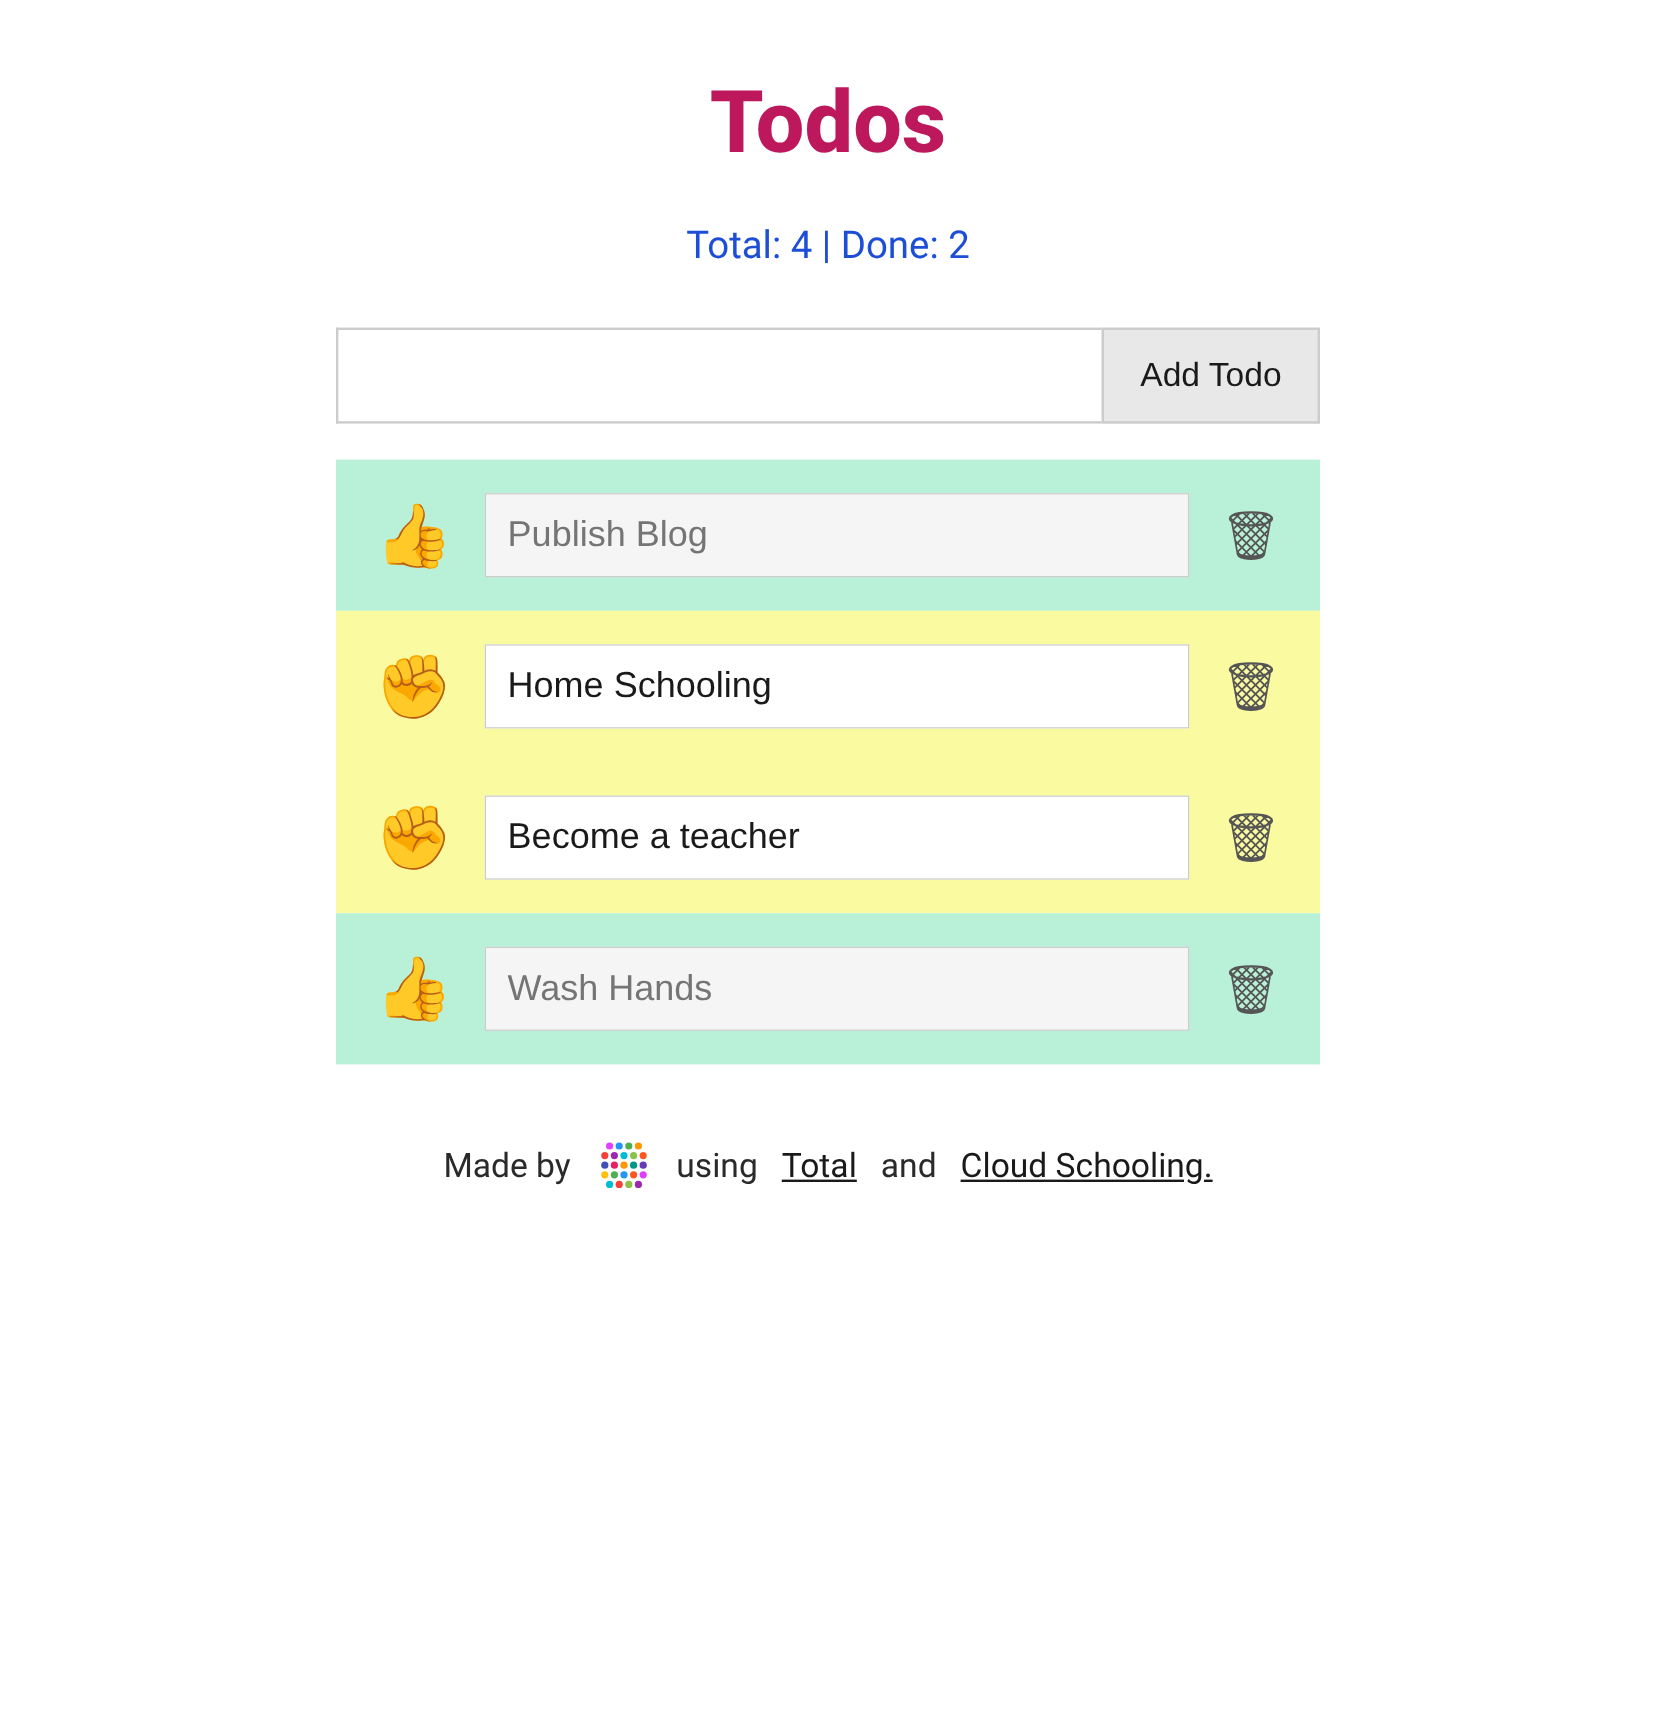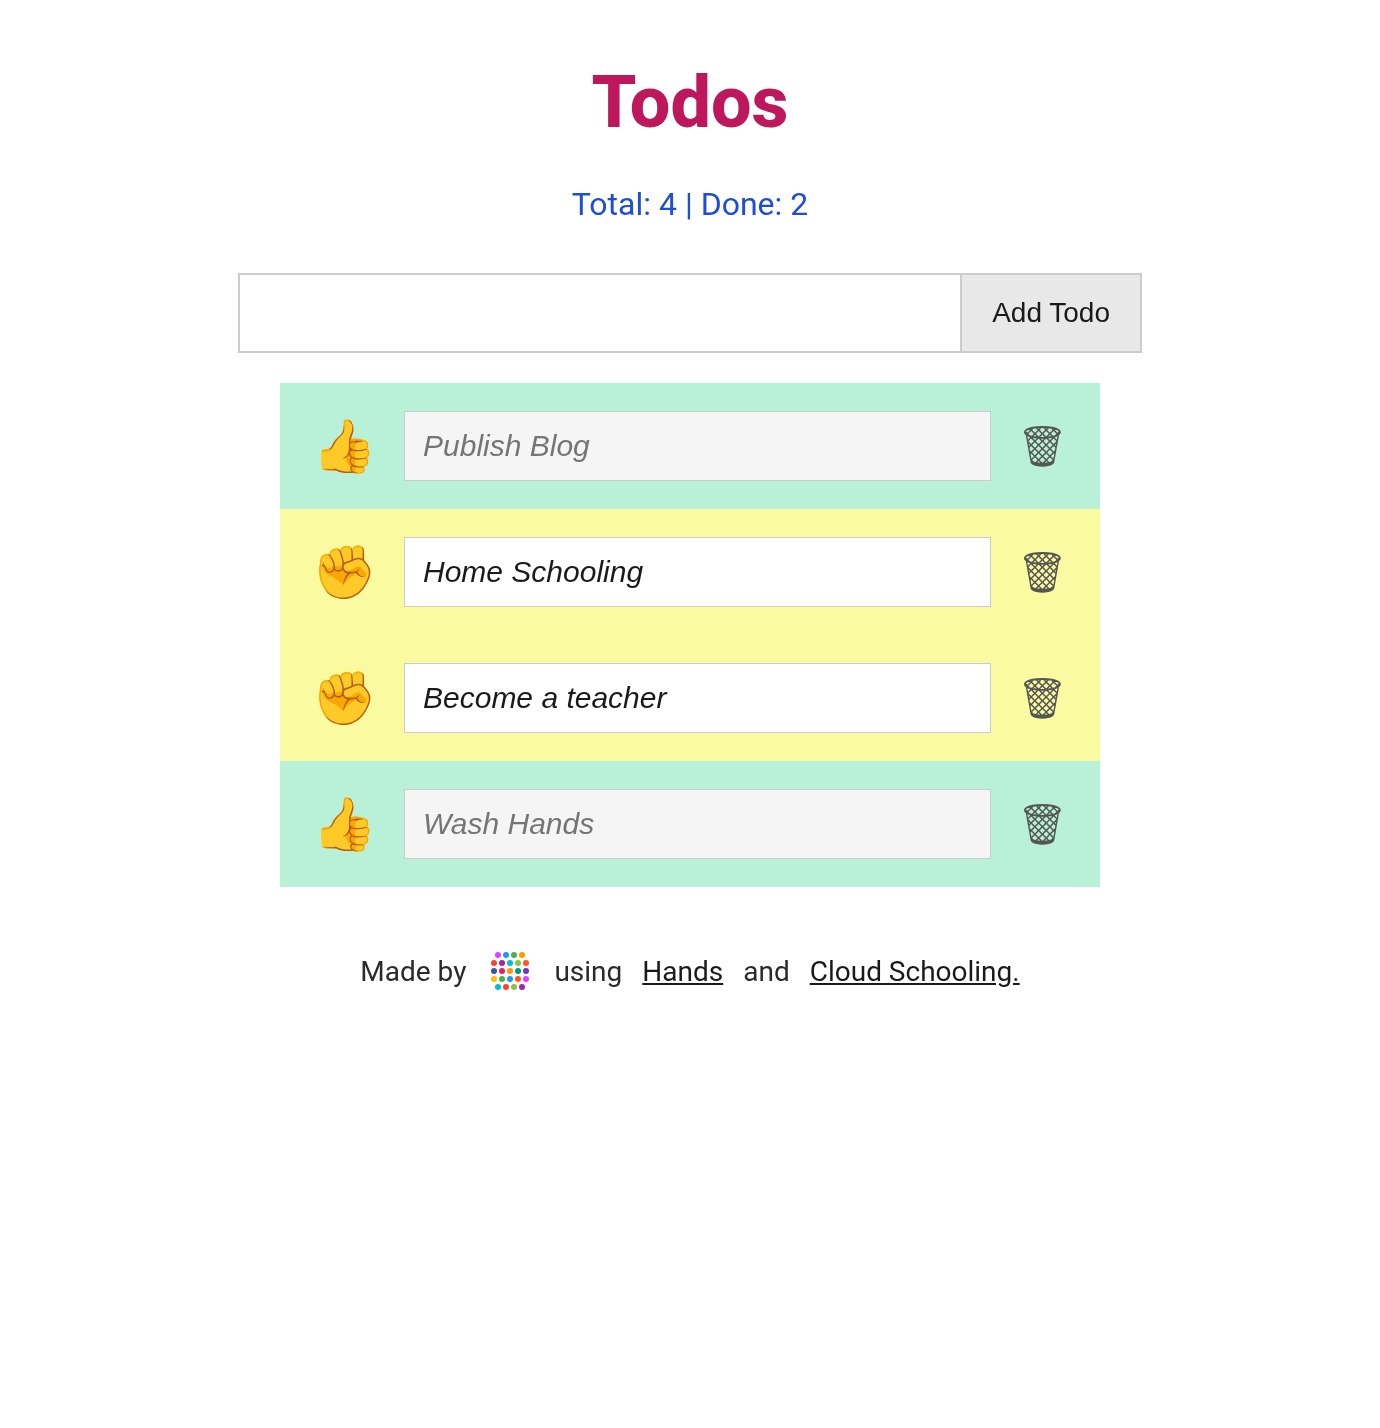--- a/index.html
+++ b/index.html
@@ -29,21 +29,21 @@
 
     .stats {
       font-size: 32px;
       color: #1d4ed8;
       margin-bottom: 50px;
     }
 
     .add-todo-row {
       display: flex;
       gap: 0;
-      width: 904px;
+      width: 820px;
       margin-bottom: 30px;
     }
 
     .add-todo-input {
       flex: 1;
       height: 80px;
       border: 2px solid #cccccc;
       border-right: none;
       padding: 0 20px;
       font-size: 28px;
@@ -92,21 +92,20 @@
 
     .todo-text-input {
       flex: 1;
       height: 70px;
       border: 1.5px solid #cccccc;
       padding: 0 18px;
       font-size: 30px;
       color: #1a1a1a;
       background: #ffffff;
       outline: none;
-      font-style: italic;
     }
 
     .todo-text-input.placeholder-style {
       color: #aaaaaa;
       background: #f5f5f5;
     }
 
     .todo-delete {
       font-size: 40px;
       min-width: 55px;
@@ -211,16 +210,16 @@
       <circle cx="32" cy="32" r="3" fill="#ff5722"></circle>
       <circle cx="40" cy="32" r="3" fill="#e040fb"></circle>
 
       <circle cx="12" cy="40" r="3" fill="#00bcd4"></circle>
       <circle cx="20" cy="40" r="3" fill="#f44336"></circle>
       <circle cx="28" cy="40" r="3" fill="#8bc34a"></circle>
       <circle cx="36" cy="40" r="3" fill="#9c27b0"></circle>
     </svg>
   </span>
   <span>using</span>
-  <a href="#">Hands</a>
+  <a href="#">Total</a>
   <span>and</span>
   <a href="#">Cloud Schooling.</a>
 </div>
 
 </body></html>

